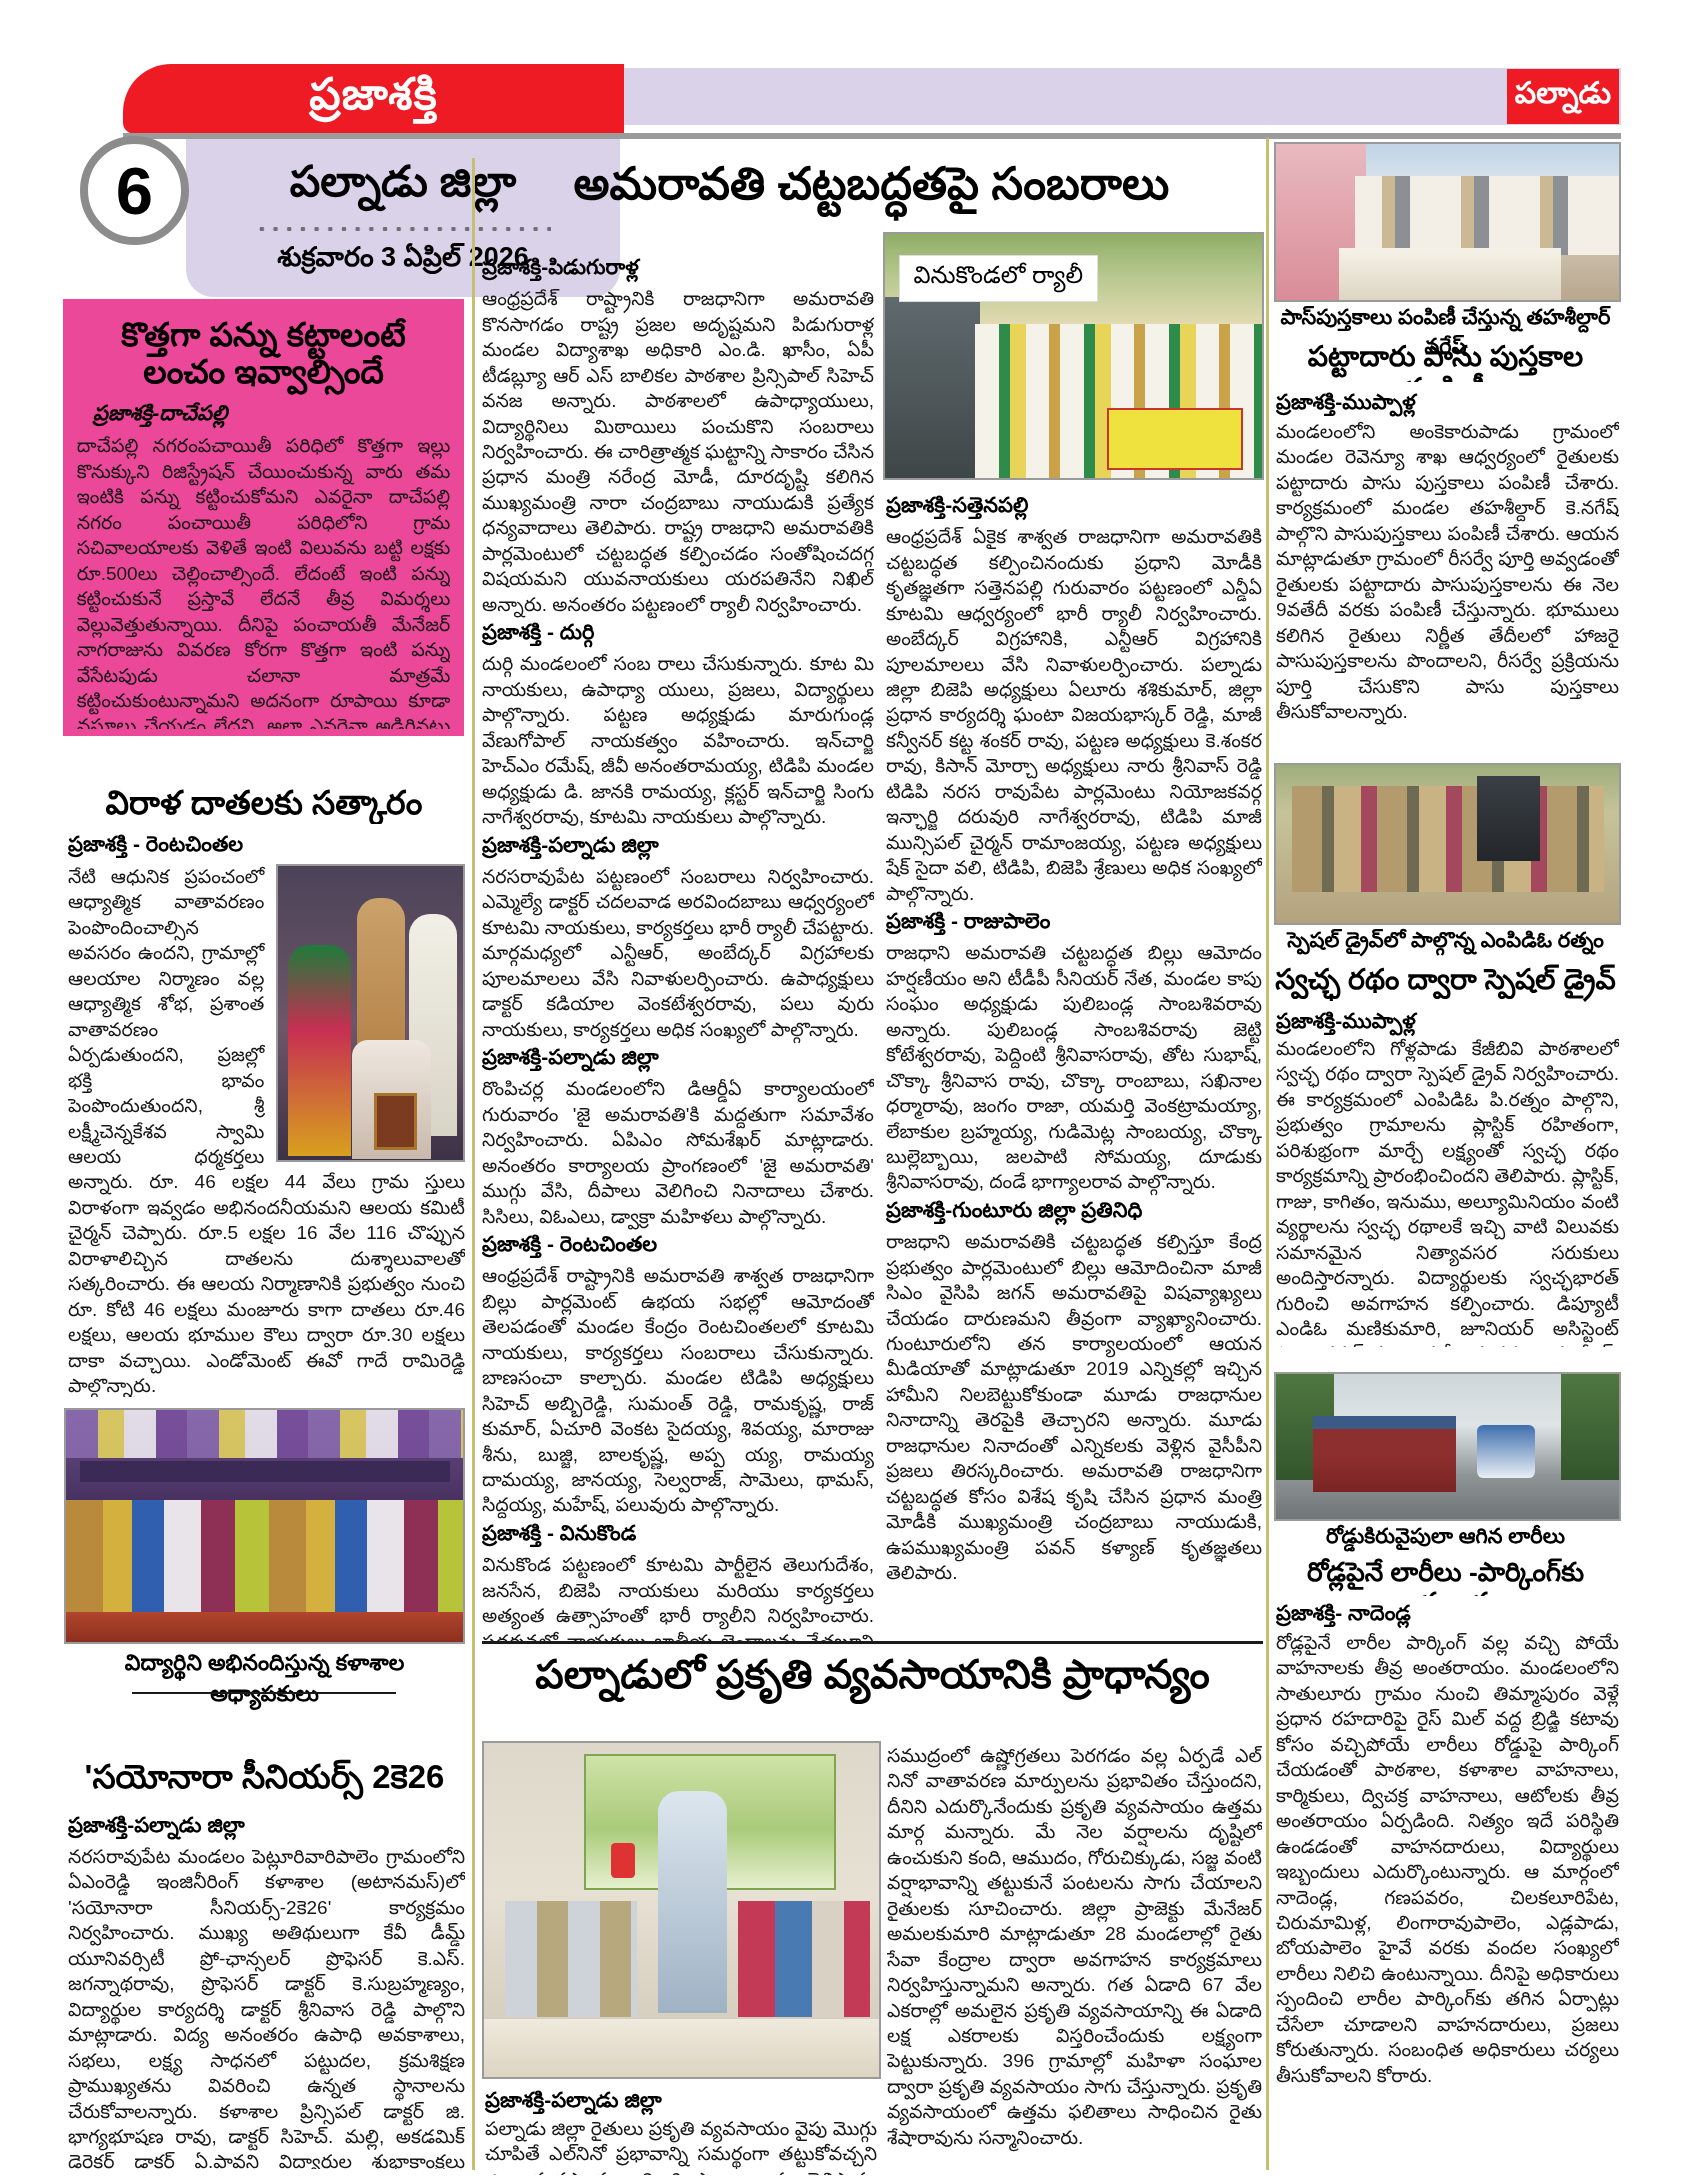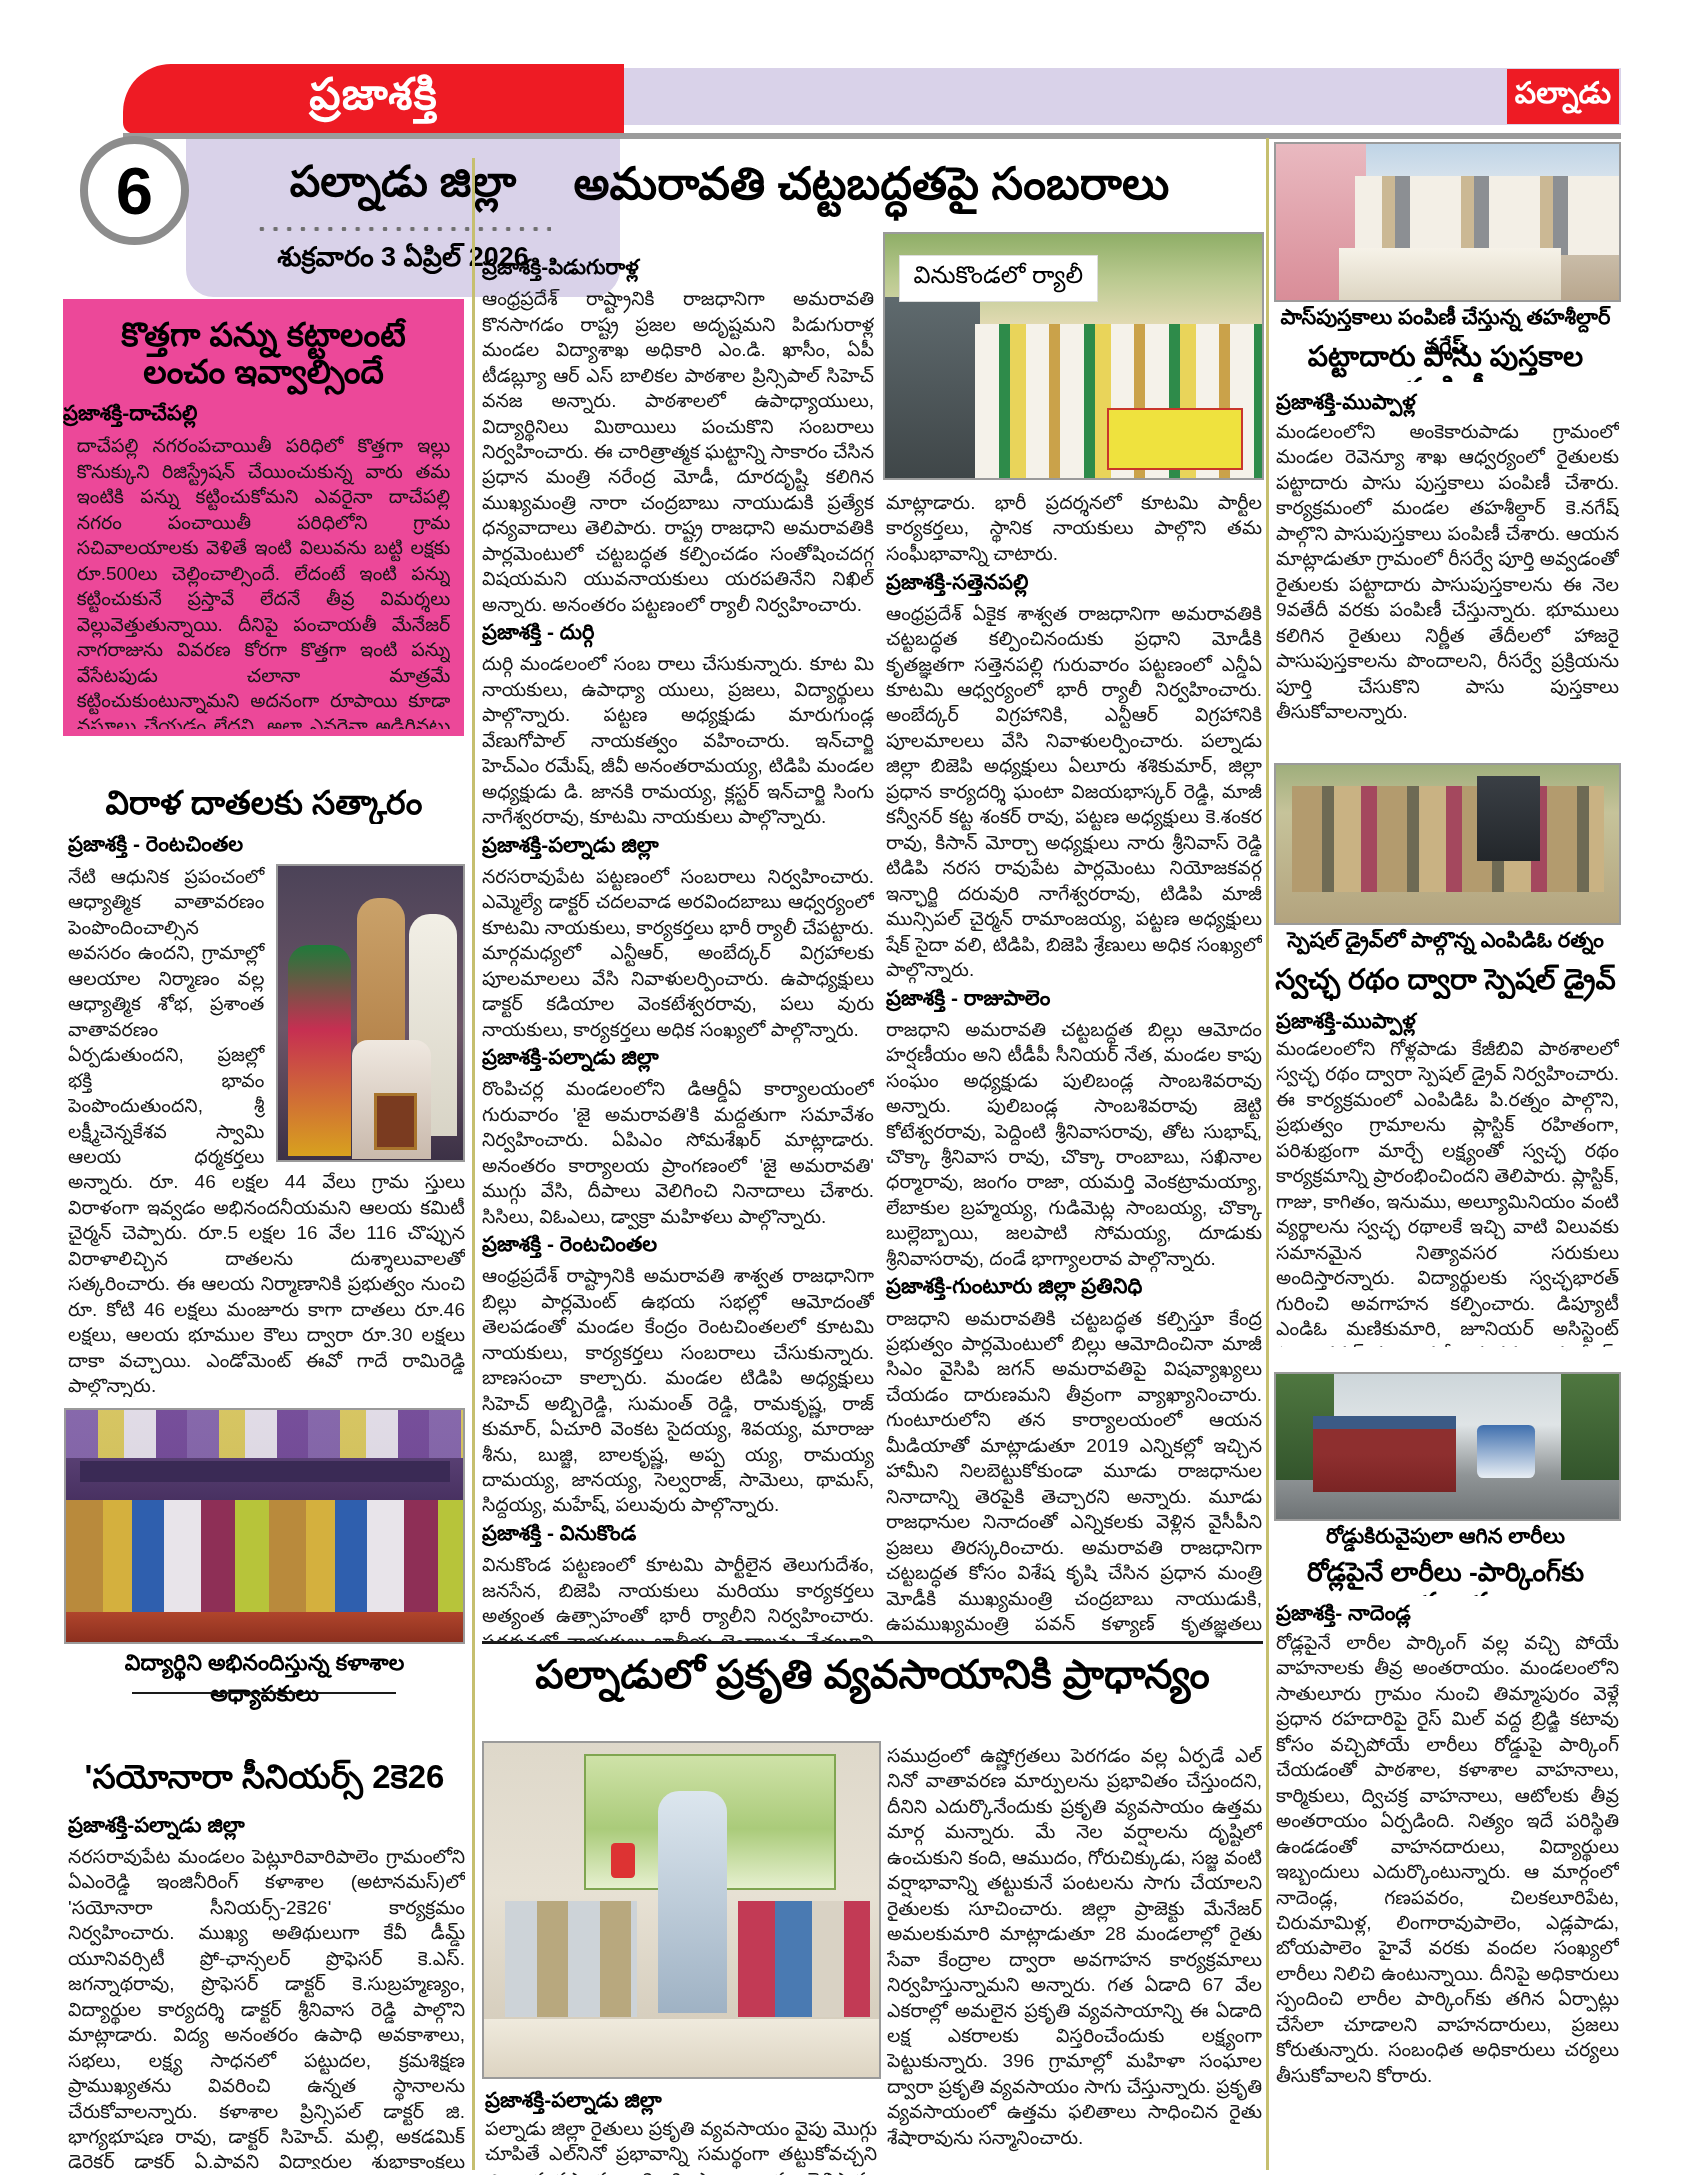--- a/index.html
+++ b/index.html
@@ -62,21 +62,21 @@
     <div class="edition-date">శుక్రవారం 3 ఏప్రిల్ 2026</div>
   </div>
 
   <div class="abs v-olive" style="left:472px;top:158px;height:2012px;"></div>
   <div class="abs v-olive" style="left:1266px;top:138px;height:2032px;"></div>
 
   <div class="abs headline-xl" style="left:486px;top:159px;width:771px;height:89px;font-size:45px;">అమరావతి చట్టబద్ధతపై సంబరాలు</div>
 
   <div class="abs cream-box clip" style="left:63px;top:299px;width:401px;height:437px;padding:0;">
     <div class="headline-xl" style="margin:18px 16px 5.3px 16px;font-size:33px;height:79px;">కొత్తగా పన్ను కట్టాలంటే లంచం ఇవ్వాల్సిందే</div>
-    <div class="byline" style="margin-left:0;">ప్రజాశక్తి-దాచేపల్లి</div>
+    <div class="byline" style="margin-left:30px;font-style:italic;">ప్రజాశక్తి-దాచేపల్లి</div>
     <div class="bodytxt clip" style="margin:3.2px 13.7px;height:296px;">దాచేపల్లి నగరంపచాయితీ పరిధిలో కొత్తగా ఇల్లు కొనుక్కుని రిజిస్ట్రేషన్ చేయించుకున్న వారు తమ ఇంటికి పన్ను కట్టించుకోమని ఎవరైనా దాచేపల్లి నగరం పంచాయితీ పరిధిలోని గ్రామ సచివాలయాలకు వెళితే ఇంటి విలువను బట్టి లక్షకు రూ.500లు చెల్లించాల్సిందే. లేదంటే ఇంటి పన్ను కట్టించుకునే ప్రస్తావే లేదనే తీవ్ర విమర్శలు వెల్లువెత్తుతున్నాయి. దీనిపై పంచాయతీ మేనేజర్ నాగరాజును వివరణ కోరగా కొత్తగా ఇంటి పన్ను వేసేటపుడు చలానా మాత్రమే కట్టించుకుంటున్నామని అదనంగా రూపాయి కూడా వసూలు చేయడం లేదని, అలా ఎవరైనా అడిగినట్లు మా దృష్టికి తీసుకొస్తే అటువంటి వారిపై కఠిన చర్యలు తీసుకుంటామని తెలిపారు.</div>
   </div>
 
   <div class="abs headline-xl" style="left:79px;top:785px;width:370px;height:39px;font-size:33px;">విరాళ దాతలకు సత్కారం</div>
   <div class="abs byline" style="left:68px;top:829px;">ప్రజాశక్తి - రెంటచింతల</div>
   <div class="abs clip" style="left:68px;top:864px;width:397px;height:533px;">
     <div class="photo" style="position:relative;float:right;width:185px;height:294px;margin:0 0 7.4px 11.6px;background:linear-gradient(180deg,#4c4358 0%,#6d5668 55%,#3c3146 100%);">
       <div class="ph-inner" style="left:9.5px;top:79px;width:63px;height:211px;background:linear-gradient(180deg,#1f7a3a 0%,#c62f52 40%,#d8a11e 100%);border-radius:21px 21px 0 0;"></div>
       <div class="ph-inner" style="left:79px;top:32px;width:48px;height:158px;background:linear-gradient(180deg,#caa26a,#b5834a);border-radius:21px 21px 0 0;"></div>
       <div class="ph-inner" style="left:131px;top:48px;width:48px;height:222px;background:linear-gradient(180deg,#f2efe6,#d8d4c6);border-radius:21px 21px 0 0;"></div>
@@ -113,21 +113,20 @@
     <div class="bodytxt">వినుకొండ పట్టణంలో కూటమి పార్టీలైన తెలుగుదేశం, జనసేన, బిజెపి నాయకులు మరియు కార్యకర్తలు అత్యంత ఉత్సాహంతో భారీ ర్యాలీని నిర్వహించారు. ప్రదర్శనలో నాయకులు జాతీయ జెండాలను చేతబూని 'జై అమరావతి.. జై జై అమరావతి' అంటూ నినదించారు. ర్యాలీలో పాల్గొన్న జిడిసిసి. బ్యాంక్ చైర్మన్ మక్కెన మల్లికార్జున రావు</div>
   </div>
 
   <div class="photo" style="left:883px;top:232px;width:377px;height:244px;background:linear-gradient(180deg,#8fae67 0%,#b9c98f 18%,#e8ddb8 40%,#6f7576 75%,#4c5152 100%);">
     <div class="ph-inner" style="left:0;top:63px;width:95px;height:181px;background:linear-gradient(180deg,#5f6a6e,#3f4648);"></div>
     <div class="ph-inner" style="left:90px;top:90px;width:287px;height:154px;background:repeating-linear-gradient(90deg,#f5f2ea 0 24px,#2e8b4a 24px 35px,#e9d45a 35px 51px,#f5f2ea 51px 74px,#caa24a 74px 85px);"></div>
     <div class="ph-inner" style="left:222px;top:174px;width:132px;height:58px;background:#efe23e;border:2.1px solid #c9362b;"></div>
     <div class="rally-label">వినుకొండలో ర్యాలీ</div>
   </div>
   <div class="abs clip" style="left:886px;top:490px;width:376px;height:1151px;">
-    <div class="bodytxt">మాట్లాడారు. భారీ ప్రదర్శనలో కూటమి పార్టీల కార్యకర్తలు, స్థానిక నాయకులు పాల్గొని తమ సంఘీభావాన్ని చాటారు.</div>
     <div class="byline">ప్రజాశక్తి-సత్తెనపల్లి</div>
     <div class="bodytxt">ఆంధ్రప్రదేశ్ ఏకైక శాశ్వత రాజధానిగా అమరావతికి చట్టబద్ధత కల్పించినందుకు ప్రధాని మోడీకి కృతజ్ఞతగా సత్తెనపల్లి గురువారం పట్టణంలో ఎన్డీఏ కూటమి ఆధ్వర్యంలో భారీ ర్యాలీ నిర్వహించారు. అంబేద్కర్ విగ్రహానికి, ఎన్టీఆర్ విగ్రహానికి పూలమాలలు వేసి నివాళులర్పించారు. పల్నాడు జిల్లా బిజెపి అధ్యక్షులు ఏలూరు శశికుమార్, జిల్లా ప్రధాన కార్యదర్శి ఘంటా విజయభాస్కర్ రెడ్డి, మాజీ కన్వీనర్ కట్ట శంకర్ రావు, పట్టణ అధ్యక్షులు కె.శంకర రావు, కిసాన్ మోర్చా అధ్యక్షులు నారు శ్రీనివాస్ రెడ్డి టిడిపి నరస రావుపేట పార్లమెంటు నియోజకవర్గ ఇన్ఛార్జి దరువురి నాగేశ్వరరావు, టిడిపి మాజీ మున్సిపల్ చైర్మన్ రామాంజయ్య, పట్టణ అధ్యక్షులు షేక్ సైదా వలి, టిడిపి, బిజెపి శ్రేణులు అధిక సంఖ్యలో పాల్గొన్నారు.</div>
     <div class="byline">ప్రజాశక్తి - రాజుపాలెం</div>
     <div class="bodytxt">రాజధాని అమరావతి చట్టబద్ధత బిల్లు ఆమోదం హర్షణీయం అని టీడీపీ సీనియర్ నేత, మండల కాపు సంఘం అధ్యక్షుడు పులిబండ్ల సాంబశివరావు అన్నారు. పులిబండ్ల సాంబశివరావు జెట్టి కోటేశ్వరరావు, పెద్దింటి శ్రీనివాసరావు, తోట సుభాష్, చొక్కా శ్రీనివాస రావు, చొక్కా రాంబాబు, సఖినాల ధర్మారావు, జంగం రాజా, యమర్తి వెంకట్రామయ్యా, లేబాకుల బ్రహ్మయ్య, గుడిమెట్ల సాంబయ్య, చొక్కా బుల్లెబ్బాయి, జలపాటి సోమయ్య, దూడుకు శ్రీనివాసరావు, దండే భాగ్యాలరావ పాల్గొన్నారు.</div>
     <div class="byline">ప్రజాశక్తి-గుంటూరు జిల్లా ప్రతినిధి</div>
     <div class="bodytxt">రాజధాని అమరావతికి చట్టబద్ధత కల్పిస్తూ కేంద్ర ప్రభుత్వం పార్లమెంటులో బిల్లు ఆమోదించినా మాజీ సిఎం వైసిపి జగన్ అమరావతిపై విషవ్యాఖ్యలు చేయడం దారుణమని తీవ్రంగా వ్యాఖ్యానించారు. గుంటూరులోని తన కార్యాలయంలో ఆయన మీడియాతో మాట్లాడుతూ 2019 ఎన్నికల్లో ఇచ్చిన హామీని నిలబెట్టుకోకుండా మూడు రాజధానుల నినాదాన్ని తెరపైకి తెచ్చారని అన్నారు. మూడు రాజధానుల నినాదంతో ఎన్నికలకు వెళ్లిన వైసీపీని ప్రజలు తిరస్కరించారు. అమరావతి రాజధానిగా చట్టబద్ధత కోసం విశేష కృషి చేసిన ప్రధాన మంత్రి మోడీకి ముఖ్యమంత్రి చంద్రబాబు నాయుడుకి, ఉపముఖ్యమంత్రి పవన్ కళ్యాణ్ కృతజ్ఞతలు తెలిపారు.</div>
   </div>
 
   <div class="photo" style="left:1274px;top:142px;width:343px;height:156px;background:linear-gradient(180deg,#bfd4e6 0%,#dfe7ee 30%,#cfc4b2 60%,#b9a78e 100%);">
     <div class="ph-inner" style="left:0;top:0;width:90px;height:100%;background:linear-gradient(180deg,#e9b9c0,#d98d98);"></div>

